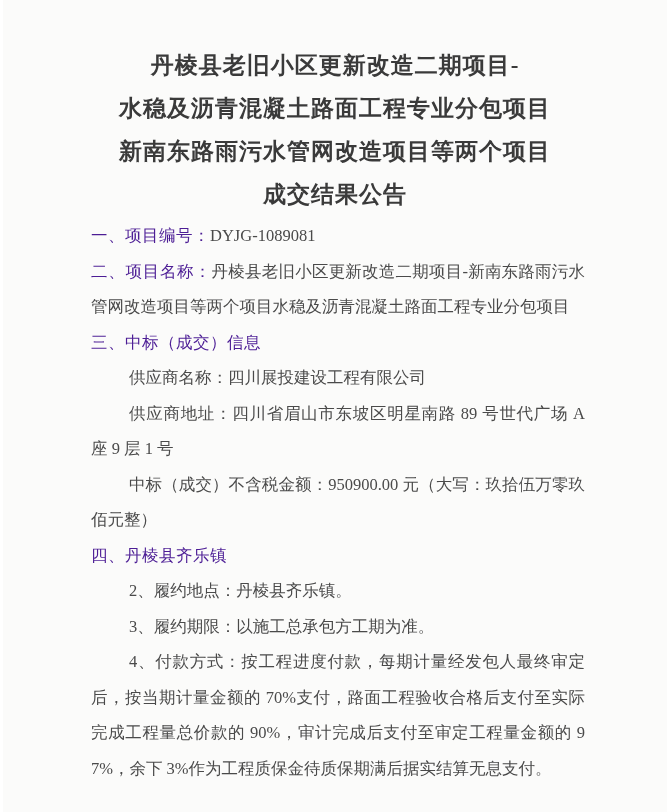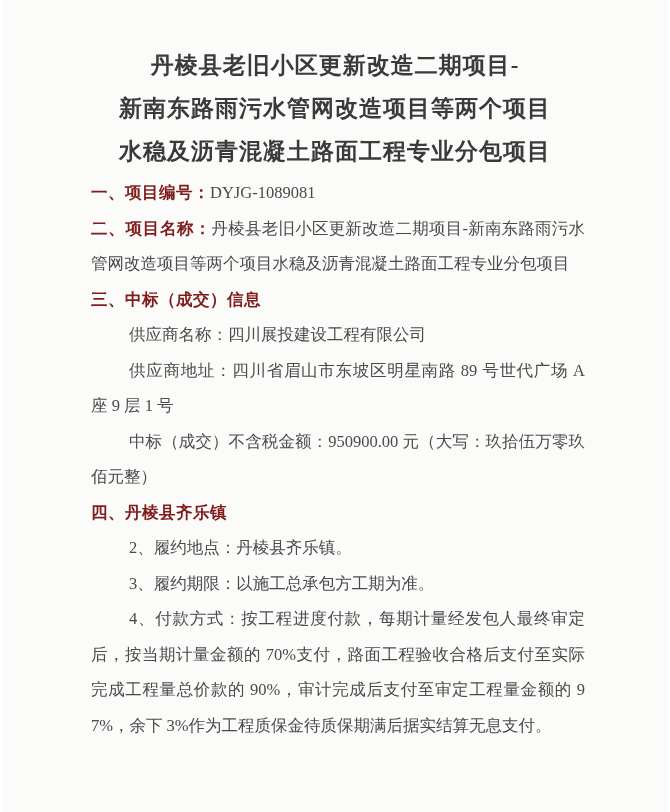--- a/index.html
+++ b/index.html
@@ -36,37 +36,38 @@
     color: #4a4a4a;
     text-align: justify;
   }
   .content p {
     margin: 0;
     word-break: break-all;
   }
   .sec-label,
   .sec-heading {
     font-family: "Liberation Sans", sans-serif;
-    font-weight: bold;
-    color: #7f1d1d;
+    font-weight: normal;
+    color: #4c1d95;
     letter-spacing: 0.5px;
   }
   .indent {
     text-indent: 38px;
   }
 </style>
 </head>
 <body>
 
 <div class="page">
 
   <div class="doc-title">
     <div class="title-line">丹棱县老旧小区更新改造二期项目-</div>
+    <div class="title-line">水稳及沥青混凝土路面工程专业分包项目</div>
     <div class="title-line">新南东路雨污水管网改造项目等两个项目</div>
-    <div class="title-line">水稳及沥青混凝土路面工程专业分包项目</div>
+    <div class="title-line">成交结果公告</div>
   </div>
 
   <div class="content">
 
     <p><span class="sec-label">一、项目编号：</span><span>DYJG-1089081</span></p>
 
     <p><span class="sec-label">二、项目名称：</span><span>丹棱县老旧小区更新改造二期项目-新南东路雨污水管网改造项目等两个项目水稳及沥青混凝土路面工程专业分包项目</span></p>
 
     <p class="sec-heading">三、中标（成交）信息</p>
 

